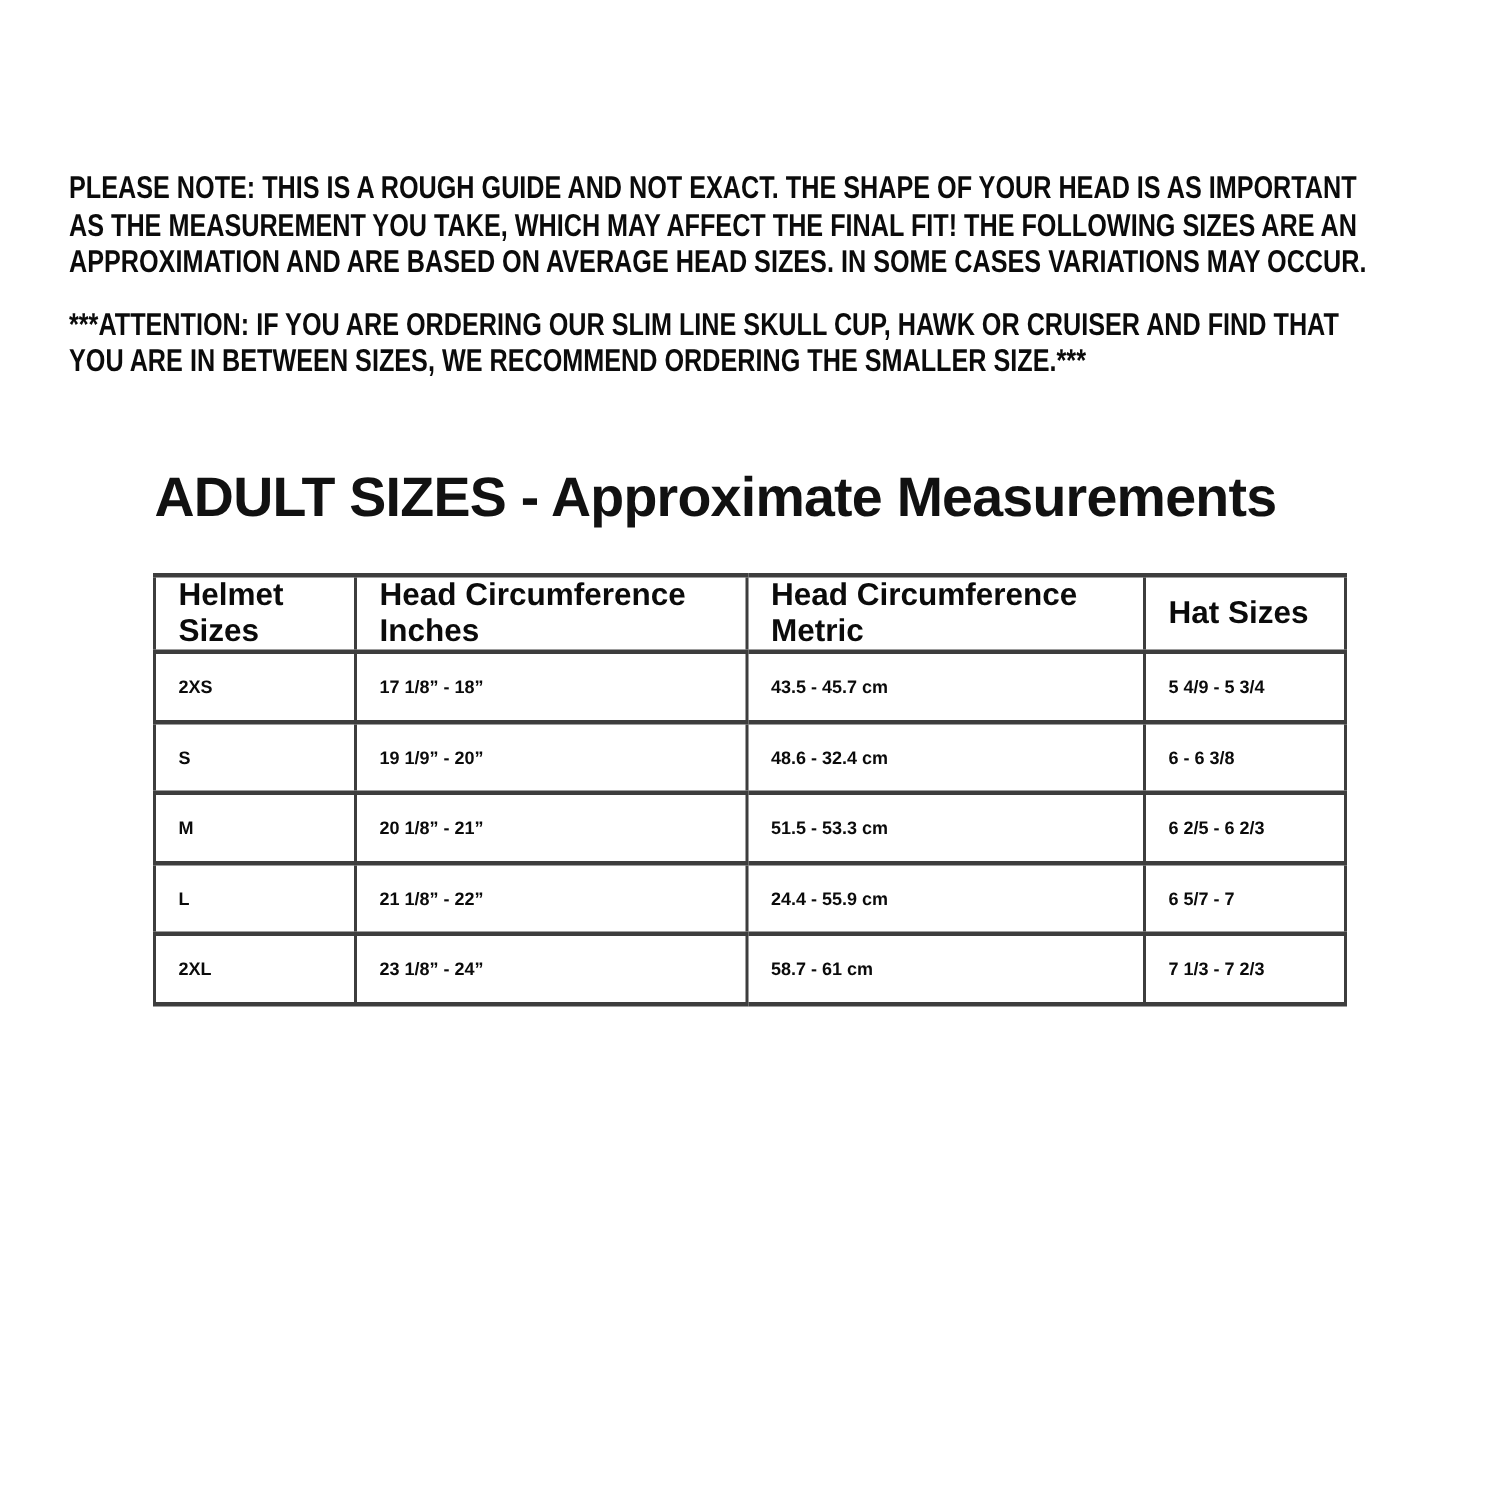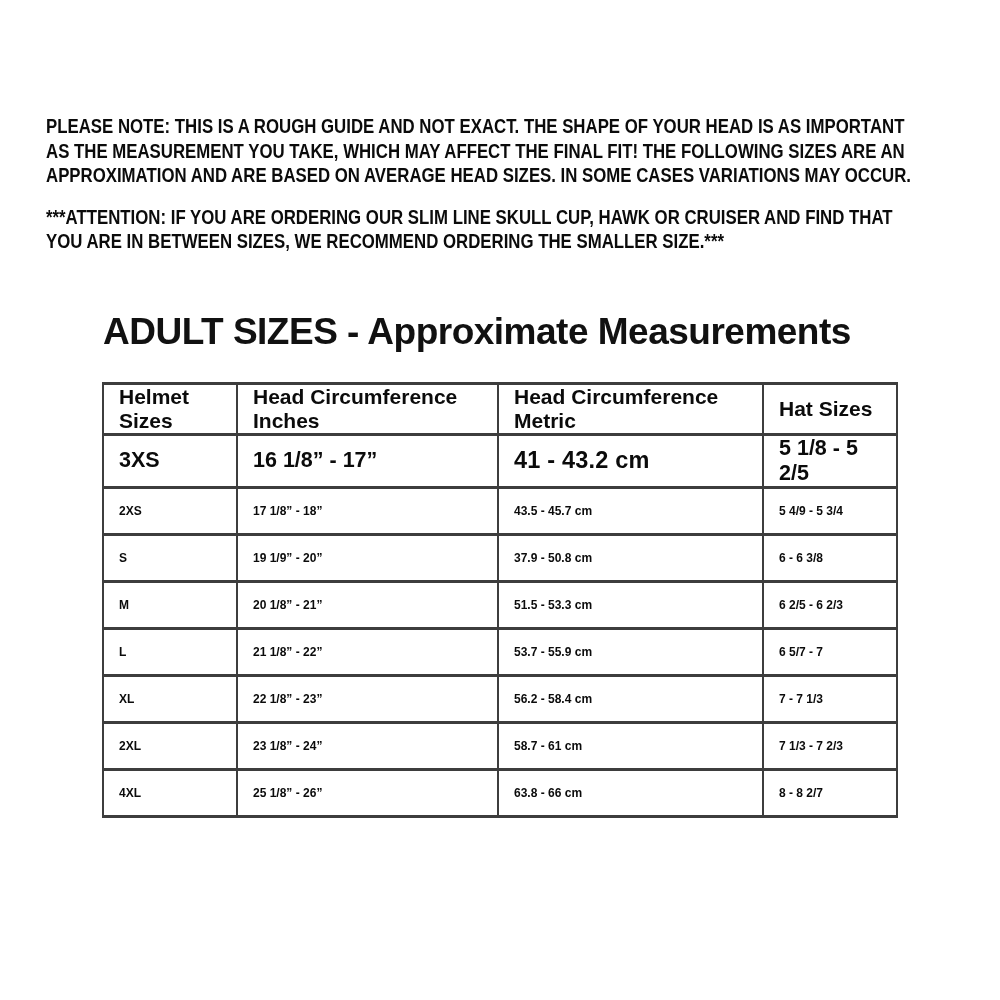--- a/index.html
+++ b/index.html
@@ -72,64 +72,46 @@
     </colgroup>
     <thead>
       <tr>
         <th>Helmet Sizes</th>
         <th>Head Circumference Inches</th>
         <th>Head Circumference Metric</th>
         <th>Hat Sizes</th>
       </tr>
     </thead>
     <tbody>
-      <tr class="emphasis">
-        <td class="c-helmet">3XS</td>
-        <td class="c-inches">16 1/8” - 17”</td>
-        <td class="c-metric">41 - 43.2 cm</td>
-        <td class="c-hat">5 1/8 - 5 2/5</td>
-      </tr>
       <tr>
         <td class="c-helmet">2XS</td>
         <td class="c-inches">17 1/8” - 18”</td>
         <td class="c-metric">43.5 - 45.7 cm</td>
         <td class="c-hat">5 4/9 - 5 3/4</td>
       </tr>
       <tr>
         <td class="c-helmet">S</td>
         <td class="c-inches">19 1/9” - 20”</td>
-        <td class="c-metric">37.9 - 50.8 cm</td>
+        <td class="c-metric">48.6 - 32.4 cm</td>
         <td class="c-hat">6 - 6 3/8</td>
       </tr>
       <tr>
         <td class="c-helmet">M</td>
         <td class="c-inches">20 1/8” - 21”</td>
         <td class="c-metric">51.5 - 53.3 cm</td>
         <td class="c-hat">6 2/5 - 6 2/3</td>
       </tr>
       <tr>
         <td class="c-helmet">L</td>
         <td class="c-inches">21 1/8” - 22”</td>
-        <td class="c-metric">53.7 - 55.9 cm</td>
+        <td class="c-metric">24.4 - 55.9 cm</td>
         <td class="c-hat">6 5/7 - 7</td>
-      </tr>
-      <tr>
-        <td class="c-helmet">XL</td>
-        <td class="c-inches">22 1/8” - 23”</td>
-        <td class="c-metric">56.2 - 58.4 cm</td>
-        <td class="c-hat">7 - 7 1/3</td>
       </tr>
       <tr>
         <td class="c-helmet">2XL</td>
         <td class="c-inches">23 1/8” - 24”</td>
         <td class="c-metric">58.7 - 61 cm</td>
         <td class="c-hat">7 1/3 - 7 2/3</td>
       </tr>
-      <tr>
-        <td class="c-helmet">4XL</td>
-        <td class="c-inches">25 1/8” - 26”</td>
-        <td class="c-metric">63.8 - 66 cm</td>
-        <td class="c-hat">8 - 8 2/7</td>
-      </tr>
     </tbody>
   </table>
 
 </div>
 
 </body></html>

